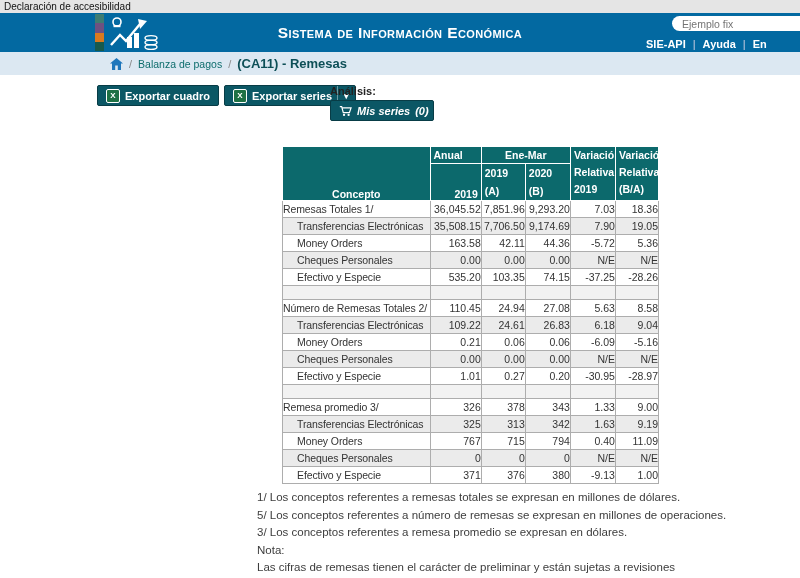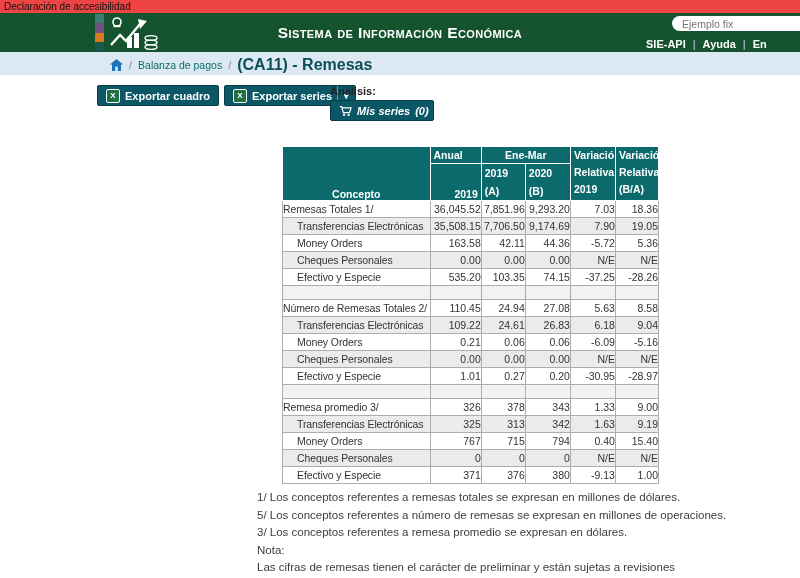--- a/index.html
+++ b/index.html
@@ -1,44 +1,44 @@
 <!DOCTYPE html>
 <html><head>
 <meta charset="utf-8">
 <style>
   html,body{margin:0;padding:0;background:#fff;}
   .screen{position:relative;width:800px;height:578px;overflow:hidden;background:#fff;
           font-family:"Liberation Sans",sans-serif;}
 
   
-  .topstrip{position:absolute;left:0;top:0;width:800px;height:13px;background:#ef4444;text-align:center;}
+  .topstrip{position:absolute;left:0;top:0;width:800px;height:13px;background:#e5e5e5;text-align:center;}
   .topstrip a{font-size:10px;color:#111;text-decoration:none;position:absolute;left:4px;top:1px;}
 
   
-  .navbar{position:absolute;left:0;top:13px;width:800px;height:39px;background:#14532d;}
+  .navbar{position:absolute;left:0;top:13px;width:800px;height:39px;background:#0369a1;}
   .logo{position:absolute;left:95px;top:1px;display:flex;align-items:center;cursor:pointer;}
   .logo-strip{display:flex;flex-direction:column;width:9px;height:37px;margin-right:3px;}
   .logo-strip span{flex:1;}
   .ls-1{background:#3f7d72;}.ls-2{background:#6e5181;}.ls-3{background:#d97a1f;}.ls-4{background:#175a4c;}
   .app-title{position:absolute;left:50%;top:50%;transform:translate(-50%,-50%);
              color:#fff;font-variant:small-caps;font-size:15.5px;font-weight:bold;
              letter-spacing:.4px;white-space:nowrap;}
   .search{position:absolute;left:672px;top:3px;width:140px;height:15px;border:none;border-radius:8px;
           font-size:10.5px;padding:0 0 0 10px;color:#555;outline:none;background:#fff;}
   .nav-links{position:absolute;left:646px;top:25px;display:flex;gap:7px;color:#fff;
              font-size:11px;font-weight:bold;white-space:nowrap;}
   .nav-links .pipe{color:#cfcfe2;font-weight:normal;}
   .nav-links span[data-interactable="true"]{cursor:pointer;}
 
   
   .crumbbar{position:absolute;left:0;top:52px;width:800px;height:23px;background:#dce8f2;}
   .crumb-inner{position:absolute;left:110px;top:4px;display:flex;align-items:center;gap:6px;}
   .crumb-sep{color:#8a8a8a;font-size:11px;}
   .crumb-link{color:#0e6d6d;font-size:10.5px;cursor:pointer;}
-  .crumb-current{color:#0d4f57;font-size:16px;font-weight:bold;}
+  .crumb-current{color:#0d4f57;font-size:13px;font-weight:bold;}
   .home-ico{display:inline-block;cursor:pointer;line-height:0;}
 
   
   .tb-group{position:absolute;top:85px;}
   .tb-label{font-size:11px;font-weight:bold;color:#222;margin-bottom:3px;}
   .tb-buttons{display:flex;gap:5px;}
   .tealbtn{display:inline-flex;align-items:center;gap:5px;height:21px;background:#0b5765;
            border:1px solid #083c46;border-radius:2px;color:#fff;font-family:"Liberation Sans",sans-serif;
            font-size:11px;font-weight:bold;padding:0 8px;cursor:pointer;white-space:nowrap;}
   .tealbtn.split{padding-right:0;}
@@ -321,21 +321,21 @@
           <td class="num" data-interactable="false">342</td>
           <td class="num" data-interactable="false">1.63</td>
           <td class="num" data-interactable="false">9.19</td>
         </tr>
         <tr data-interactable="false">
           <td class="concept indent" data-interactable="false">Money Orders</td>
           <td class="num" data-interactable="false">767</td>
           <td class="num" data-interactable="false">715</td>
           <td class="num" data-interactable="false">794</td>
           <td class="num" data-interactable="false">0.40</td>
-          <td class="num" data-interactable="false">15.40</td>
+          <td class="num" data-interactable="false">11.09</td>
         </tr>
         <tr data-interactable="false" class="alt">
           <td class="concept indent" data-interactable="false">Cheques Personales</td>
           <td class="num" data-interactable="false">0</td>
           <td class="num" data-interactable="false">0</td>
           <td class="num" data-interactable="false">0</td>
           <td class="num" data-interactable="false">N/E</td>
           <td class="num" data-interactable="false">N/E</td>
         </tr>
         <tr data-interactable="false">

